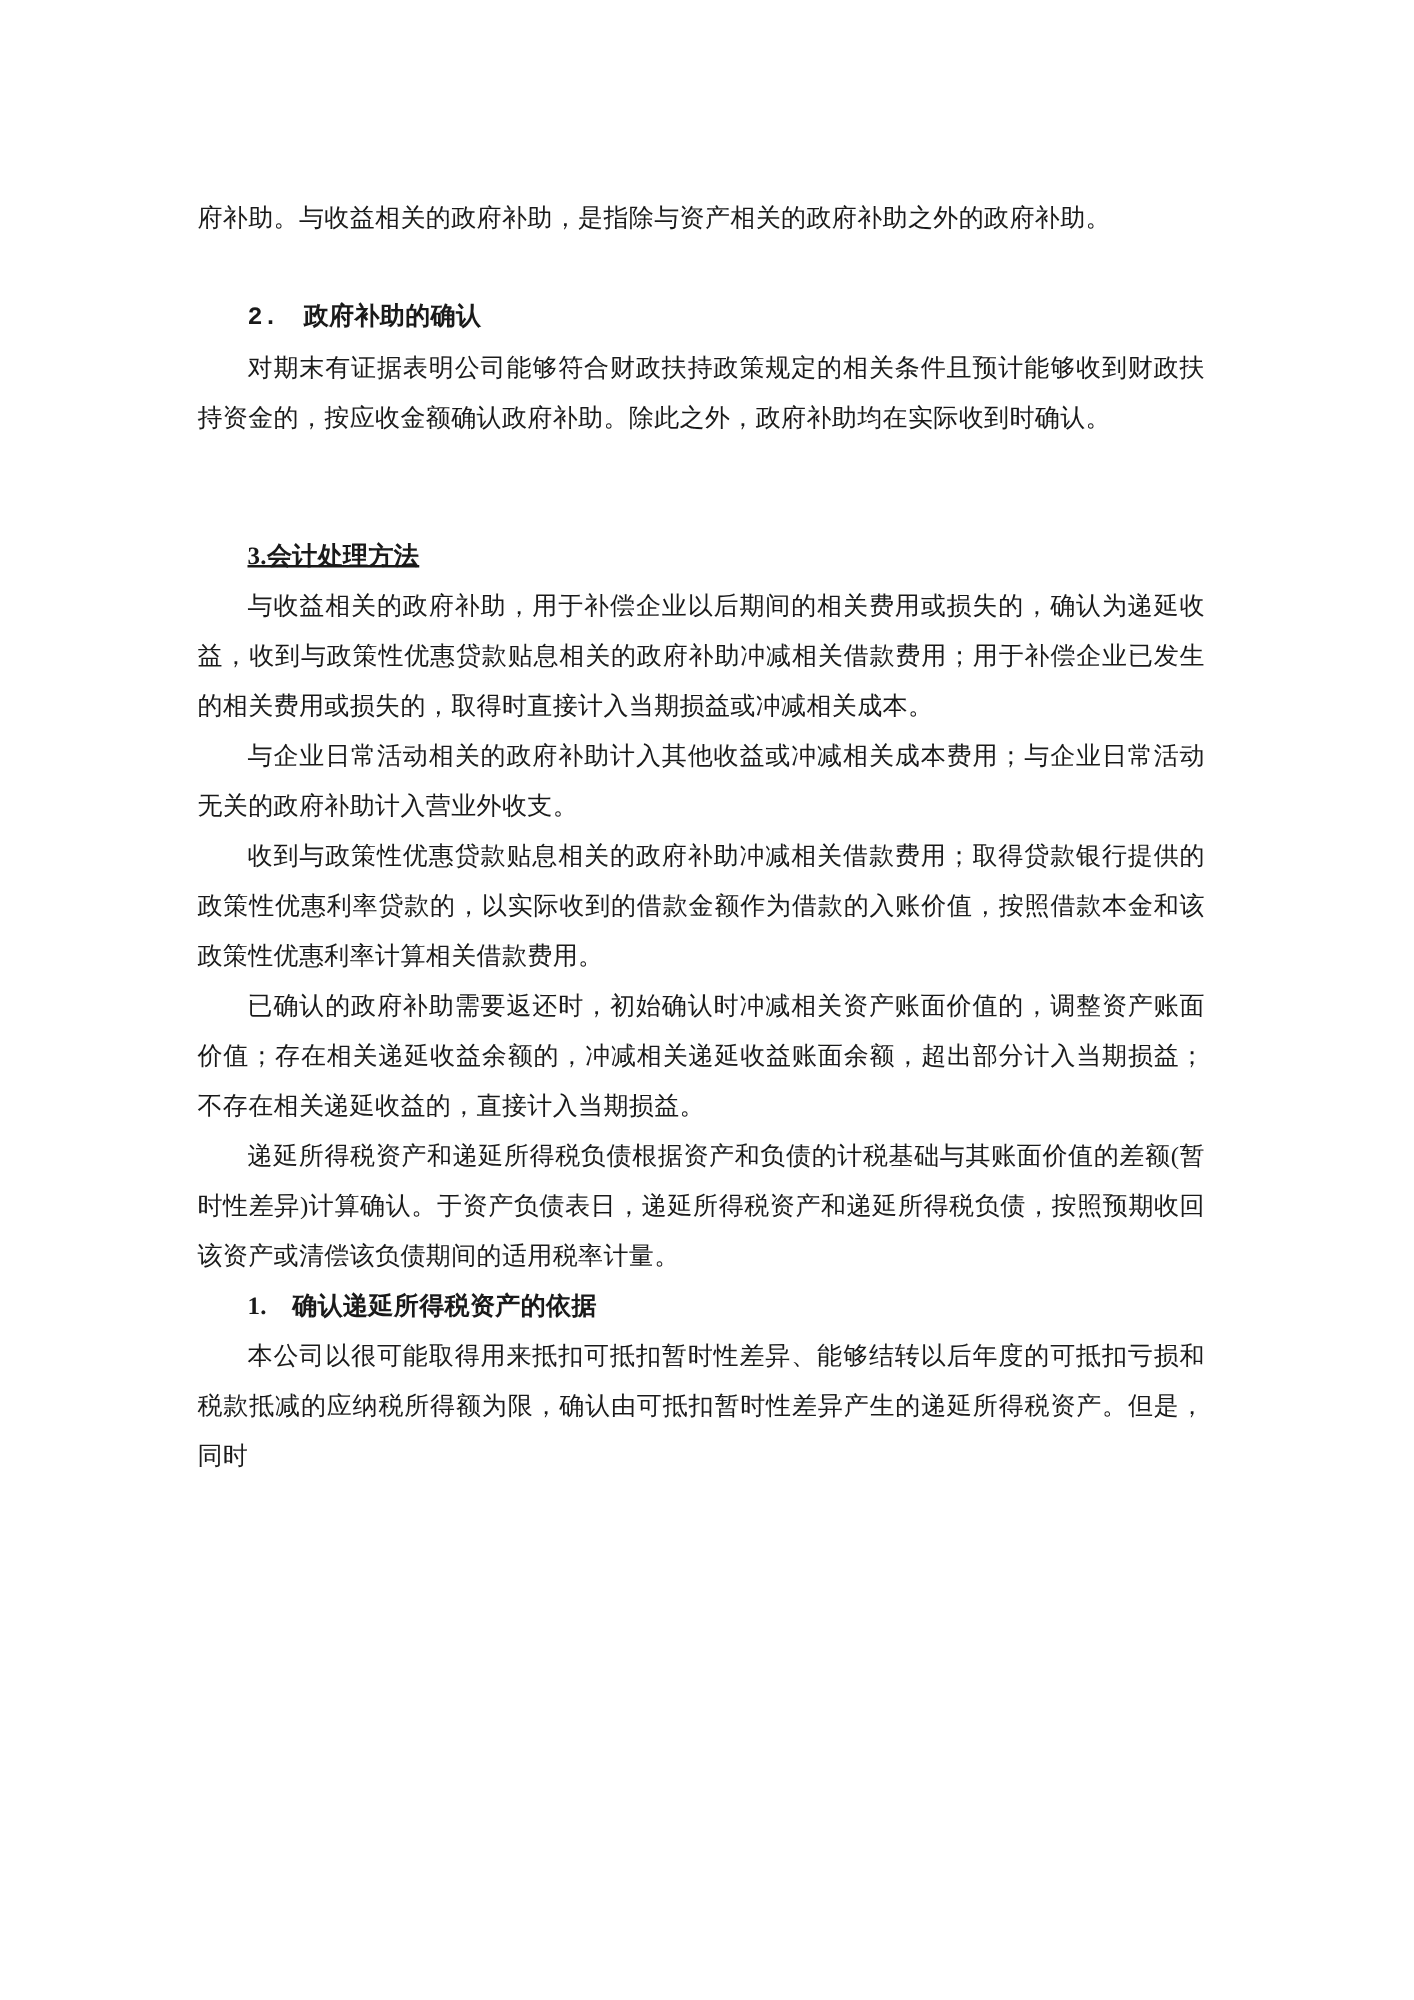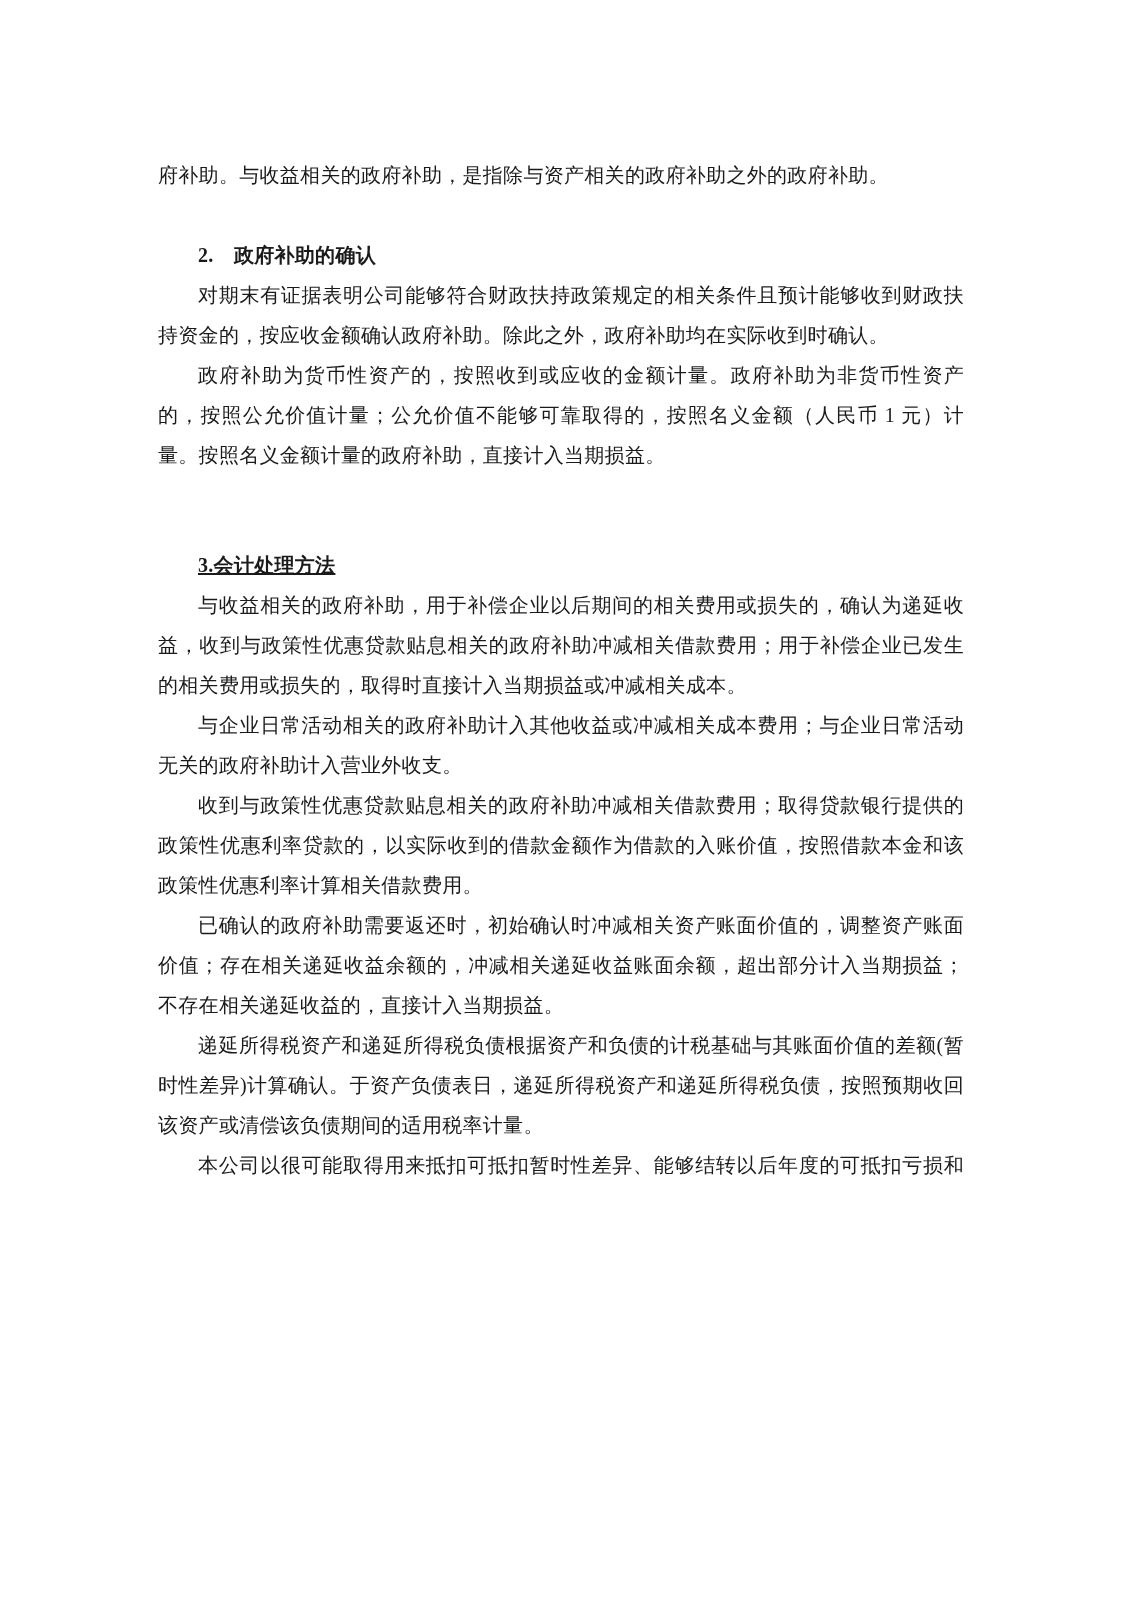--- a/index.html
+++ b/index.html
@@ -40,21 +40,21 @@
     text-indent: 0;
   }
   .heading {
     margin: 0;
     font-size: 20px;
     line-height: 40px;
     font-weight: 700;
     text-indent: 2em;
     letter-spacing: 0.3px;
   }
-  .mt-h2 { margin-top: 40px; }
+  .mt-h2 { margin-top: 40px; font-family: Liberation Mono, monospace; }
   .mt-h3 { margin-top: 70px; text-decoration: underline; }
   .mt-h28 { margin-top: 32px; }
   .footer {
     position: absolute;
     left: 161px;
     width: 806px;
     top: 1468px;
     text-align: center;
     font-family: "Liberation Sans", "DejaVu Sans", sans-serif;
     font-size: 16px;
@@ -66,36 +66,36 @@
 
 <div class="page">
   <div class="text-column">
 
     <p class="para para-cont">府补助。与收益相关的政府补助，是指除与资产相关的政府补助之外的政府补助。</p>
 
     <h3 class="heading mt-h2">2.　政府补助的确认</h3>
 
     <p class="para">对期末有证据表明公司能够符合财政扶持政策规定的相关条件且预计能够收到财政扶持资金的，按应收金额确认政府补助。除此之外，政府补助均在实际收到时确认。</p>
 
-    <p class="para">政府补助为货币性资产的，按照收到或应收的金额计量。政府补助为非货币性资产的，按照公允价值计量；公允价值不能够可靠取得的，按照名义金额（人民币 1 元）计量。按照名义金额计量的政府补助，直接计入当期损益。</p>
 
     <h3 class="heading mt-h3">3.会计处理方法</h3>
 
 
     <p class="para">与收益相关的政府补助，用于补偿企业以后期间的相关费用或损失的，确认为递延收益，收到与政策性优惠贷款贴息相关的政府补助冲减相关借款费用；用于补偿企业已发生的相关费用或损失的，取得时直接计入当期损益或冲减相关成本。</p>
 
     <p class="para">与企业日常活动相关的政府补助计入其他收益或冲减相关成本费用；与企业日常活动无关的政府补助计入营业外收支。</p>
 
     <p class="para">收到与政策性优惠贷款贴息相关的政府补助冲减相关借款费用；取得贷款银行提供的政策性优惠利率贷款的，以实际收到的借款金额作为借款的入账价值，按照借款本金和该政策性优惠利率计算相关借款费用。</p>
 
     <p class="para">已确认的政府补助需要返还时，初始确认时冲减相关资产账面价值的，调整资产账面价值；存在相关递延收益余额的，冲减相关递延收益账面余额，超出部分计入当期损益；不存在相关递延收益的，直接计入当期损益。</p>
 
 
     <p class="para">递延所得税资产和递延所得税负债根据资产和负债的计税基础与其账面价值的差额(暂时性差异)计算确认。于资产负债表日，递延所得税资产和递延所得税负债，按照预期收回该资产或清偿该负债期间的适用税率计量。</p>
 
+    <h3 class="heading">1.　确认递延所得税资产的依据</h3>
 
     <p class="para">本公司以很可能取得用来抵扣可抵扣暂时性差异、能够结转以后年度的可抵扣亏损和税款抵减的应纳税所得额为限，确认由可抵扣暂时性差异产生的递延所得税资产。但是，同时</p>
 
   </div>
 
   <div class="footer">
     <span>116</span>
   </div>
 </div>
 

